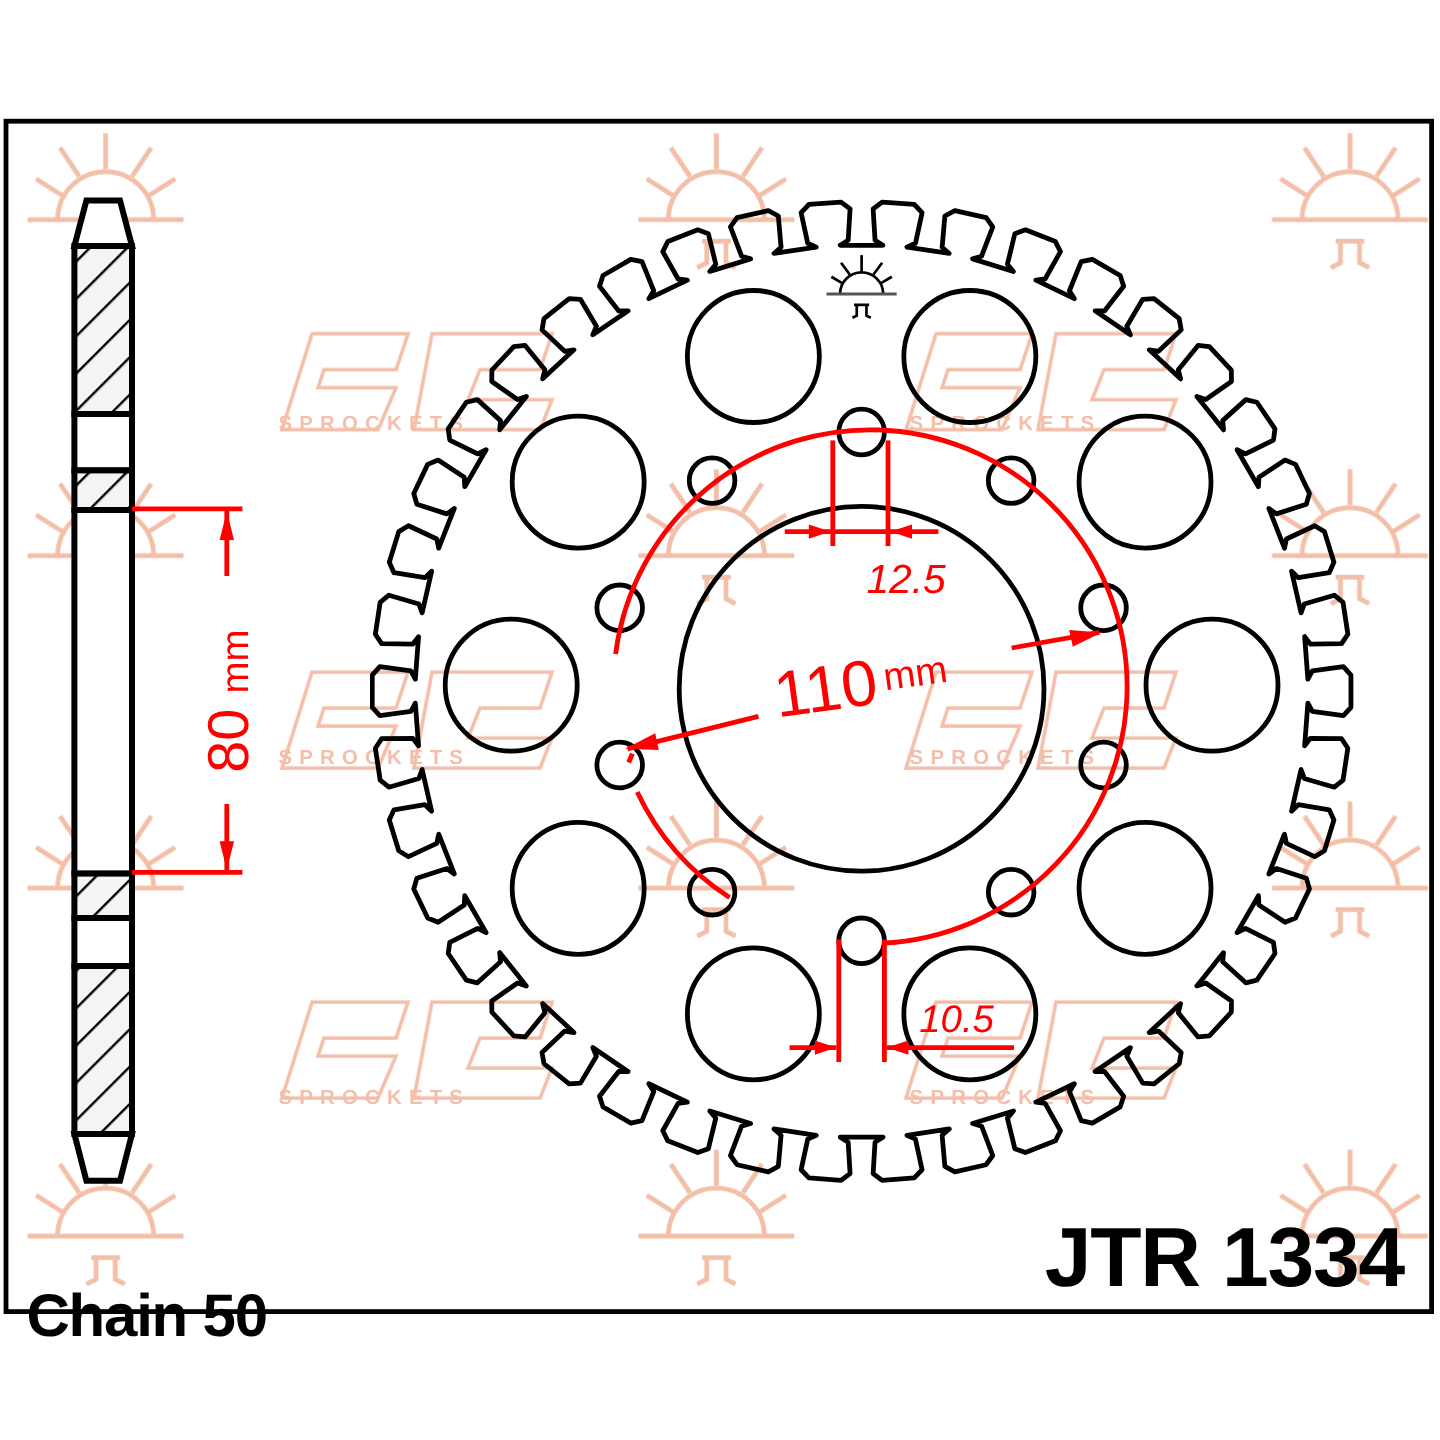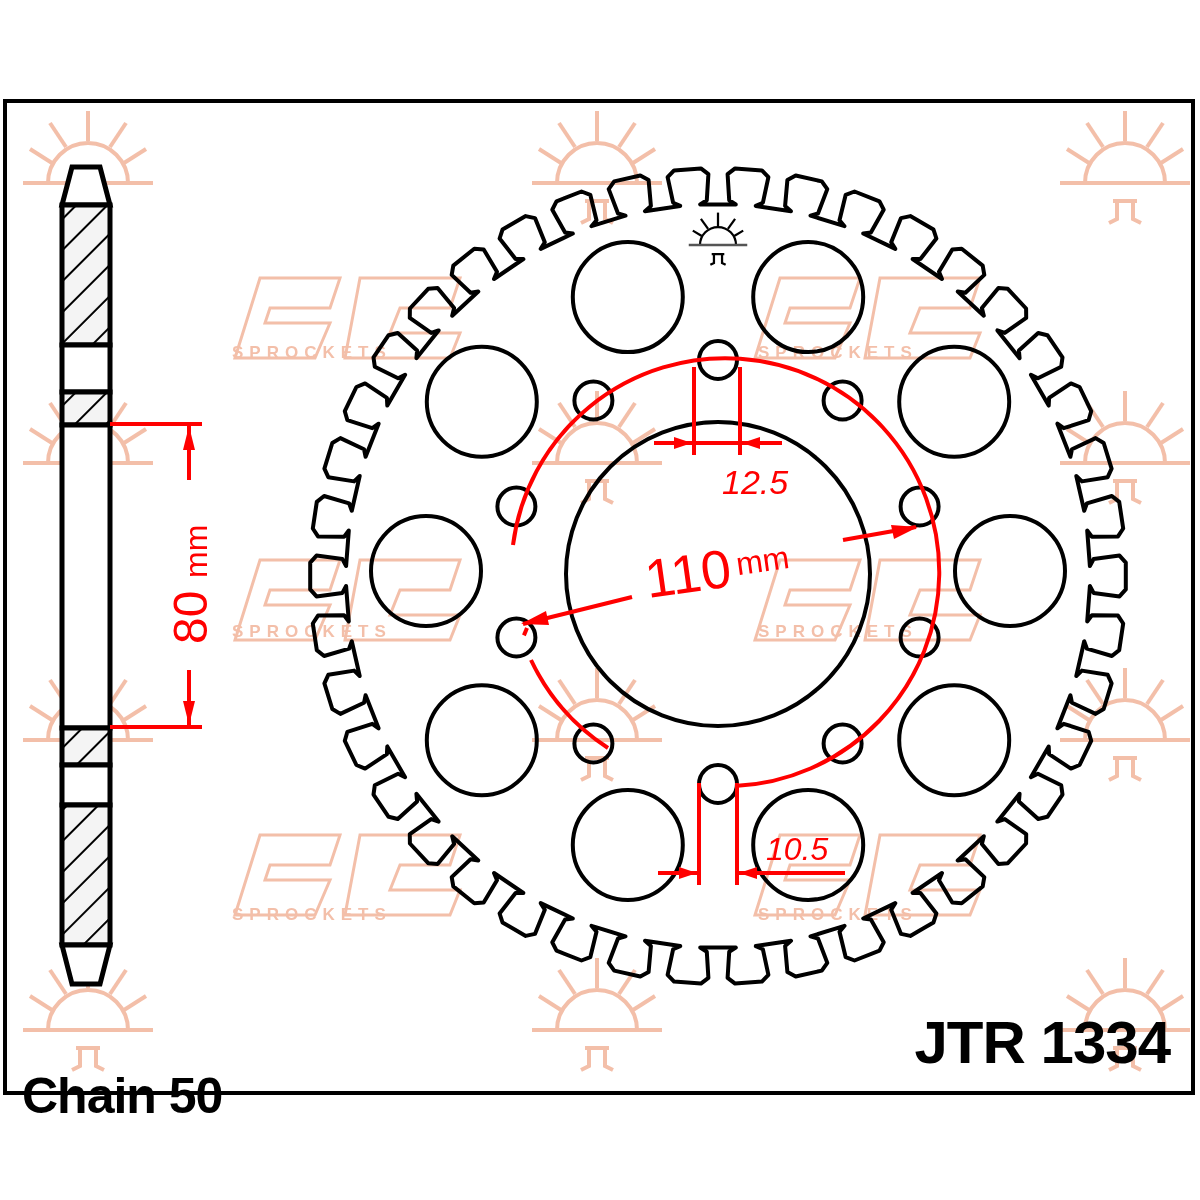--- a/index.html
+++ b/index.html
@@ -1,20 +1,20 @@
 <!DOCTYPE html>
 <html><head>
 <meta charset="utf-8">
 <style>
   html, body { margin: 0; padding: 0; background: #ffffff; }
   body { width: 1200px; height: 1200px; position: relative; overflow: hidden; font-family: "Liberation Sans", sans-serif; }
   #drawing { position: absolute; left: 0; top: 0; width: 1200px; height: 1200px; }
   .label-bold { position: absolute; font-family: "Liberation Sans", sans-serif; font-weight: bold; color: #000; letter-spacing: -1px; }
   #chain-label { left: 22px; top: 1067px; font-size: 50px; }
-  #part-label { right: 30px; top: 1008px; font-size: 60px; }
+  #part-label { right: 30px; top: 1008px; font-size: 70px; }
 </style>
 </head>
 <body>
 
 <svg id="drawing" viewBox="0 0 1200 1200" xmlns="http://www.w3.org/2000/svg">
   <defs>
     <pattern id="hatch" patternUnits="userSpaceOnUse" width="22" height="22" patternTransform="rotate(45)">
       <rect width="22" height="22" fill="#f4f4f4"></rect>
       <line x1="0" y1="0" x2="0" y2="22" stroke="#000" stroke-width="4"></line>
     </pattern>

